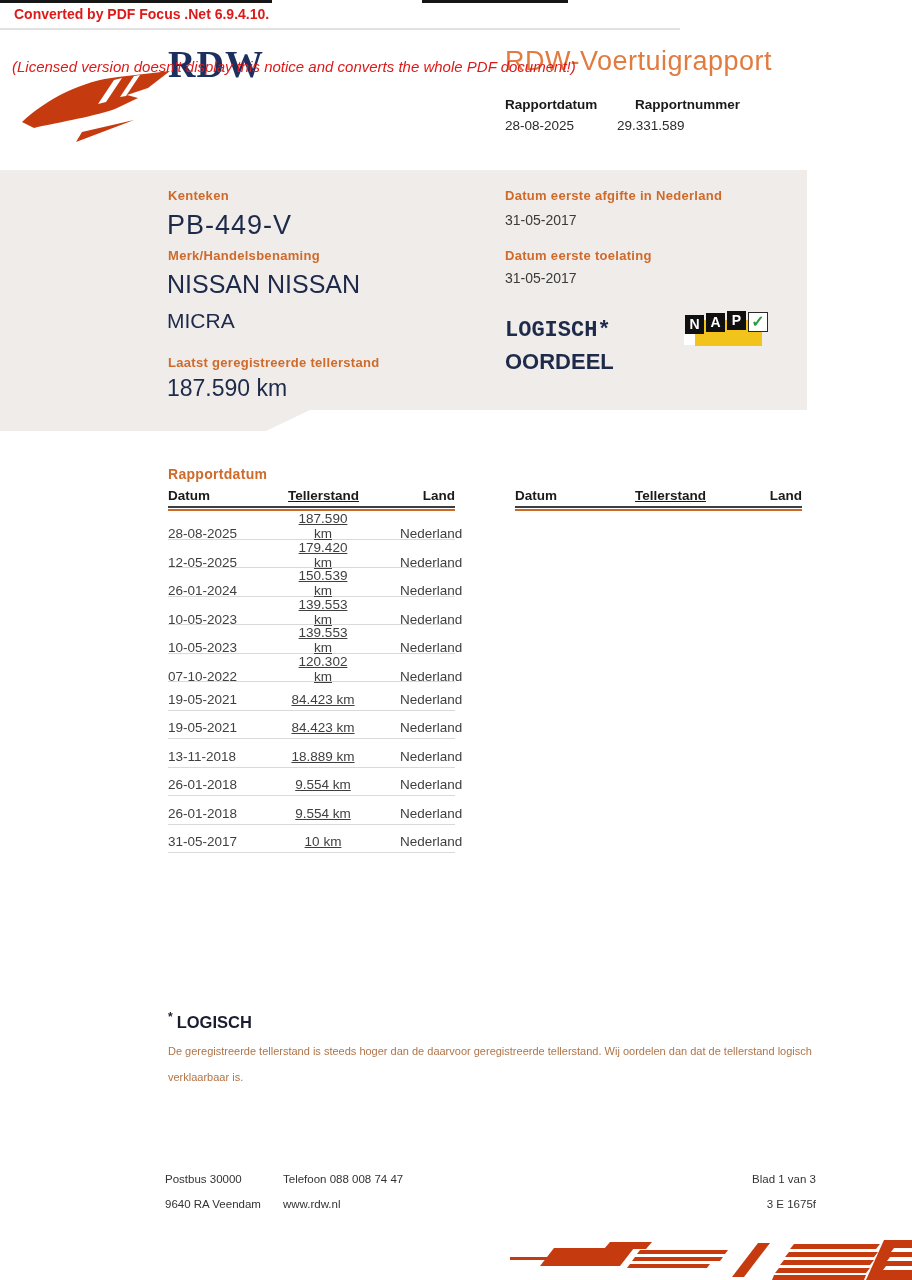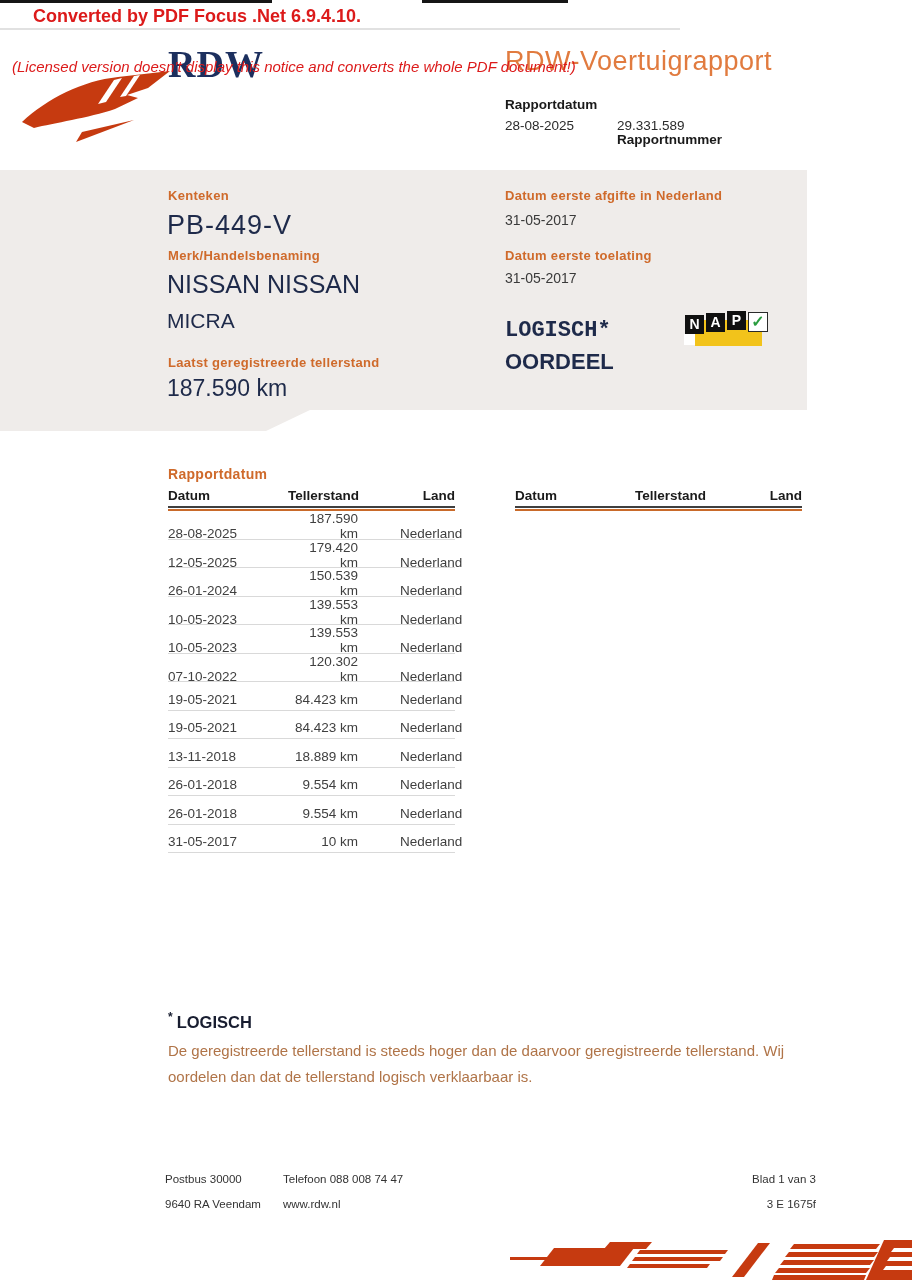--- a/index.html
+++ b/index.html
@@ -5,21 +5,21 @@
   html,body{margin:0;padding:0;background:#fff;}
   .page{position:relative;width:912px;height:1280px;background:#ffffff;
         font-family:"Liberation Sans",sans-serif;overflow:hidden;}
   .abs{position:absolute;}
 
   
   .artifact{background:#161616;height:3px;top:0;}
   .faint-rule{top:28px;left:0;width:680px;height:2px;background:#c9c9c9;opacity:.55;}
 
   
-  .notice1{top:6px;left:14px;font-size:18px;font-weight:bold;color:#dc1a1a;white-space:nowrap;margin-left:19px;}
+  .notice1{top:6px;left:14px;font-size:14px;font-weight:bold;color:#dc1a1a;white-space:nowrap;}
   .notice2{top:58px;left:12px;font-size:15px;font-style:italic;color:#dc1a1a;white-space:nowrap;z-index:6;}
 
   
   .rdw-wordmark{top:42px;left:168px;font-family:"Liberation Serif",serif;font-weight:bold;
                 font-size:38px;color:#1c2f5e;letter-spacing:1px;z-index:4;text-align:center;}
   .swoosh{top:68px;left:18px;width:160px;height:75px;z-index:3;}
   .report-title{top:46px;left:505px;font-size:27px;color:#e17b3f;letter-spacing:.5px;z-index:2;white-space:nowrap;}
   .meta-label{font-size:13.5px;font-weight:bold;color:#1a1a1a;top:97px;}
   .meta-value{font-size:13.5px;color:#2b2b2b;top:118px;}
 
@@ -45,28 +45,28 @@
   .mtable{width:287px;}
   .mtable-left{top:488px;left:168px;}
   .mtable-right{top:488px;left:515px;}
   .thead{display:grid;grid-template-columns:120px 70px 97px;
          font-size:13.5px;font-weight:bold;color:#1a1a1a;
          padding-bottom:3px;border-bottom:2px solid #3f3f3f;}
   .orange-line{height:2px;background:#c96a2a;margin-top:1px;}
   .trow{display:grid;grid-template-columns:120px 70px 97px;align-items:end;
         font-size:13.5px;color:#3f3f3f;height:24.5px;border-bottom:1px solid #d9d9d9;
         padding-bottom:3px;box-sizing:content-box;}
-  .c-mid{text-align:right;}
+  .c-mid{text-align:center;text-decoration:underline;}
   .c-end{text-align:right;margin-left:42px;}
 
   
   .foot-title{top:1010px;left:168px;color:#181d30;}
   .foot-title .star{font-size:12px;vertical-align:7px;font-weight:bold;}
   .foot-title .word{font-size:16.5px;font-weight:bold;margin-left:4px;}
-  .foot-text{top:1038px;left:168px;width:655px;font-size:15px;line-height:26px;color:#b07448;}
+  .foot-text{top:1038px;left:168px;width:655px;font-size:11px;line-height:26px;color:#b07448;}
 
   
   .pfoot{font-size:11.5px;color:#333;}
   .pfoot.r{text-align:center;right:96px;}
 
   .bottom-art{right:0;bottom:0;width:430px;height:40px;}
 </style>
 </head>
 <body>
 
@@ -82,21 +82,21 @@
   <div class="abs rdw-wordmark">RDW</div>
   <svg class="abs swoosh" viewBox="0 0 160 75">
     <path fill="#c63a10" d="M4,54 C30,30 64,13 100,9 L152,3 L130,20 L109,27 L120,30 L97,41 C70,50 36,55 16,60 Z"></path>
     <path fill="#ffffff" d="M96,12 L104,10 L88,34 L80,36 Z"></path>
     <path fill="#ffffff" d="M116,8 L122,7 L108,28 L102,29 Z"></path>
     <path fill="#c63a10" d="M64,64 L116,52 L58,74 Z"></path>
   </svg>
 
   <div class="abs report-title">RDW-Voertuigrapport</div>
   <div class="abs meta-label" style="left:505px;">Rapportdatum</div>
-  <div class="abs meta-label" style="left:617px;margin-top:35px;">Rapportnummer</div>
+  <div class="abs meta-label" style="left:635px;">Rapportnummer</div>
   <div class="abs meta-value" style="left:505px;">28-08-2025</div>
   <div class="abs meta-value" style="left:617px;">29.331.589</div>
 
   <div class="abs panel"></div>
   <div class="abs panel-tab"></div>
 
   <div class="abs olabel" style="left:168px;top:188px;">Kenteken</div>
   <div class="abs navy-big" style="left:167px;top:210px;font-size:27px;letter-spacing:1px;">PB-449-V</div>
 
   <div class="abs olabel" style="left:168px;top:248px;">Merk/Handelsbenaming</div>

